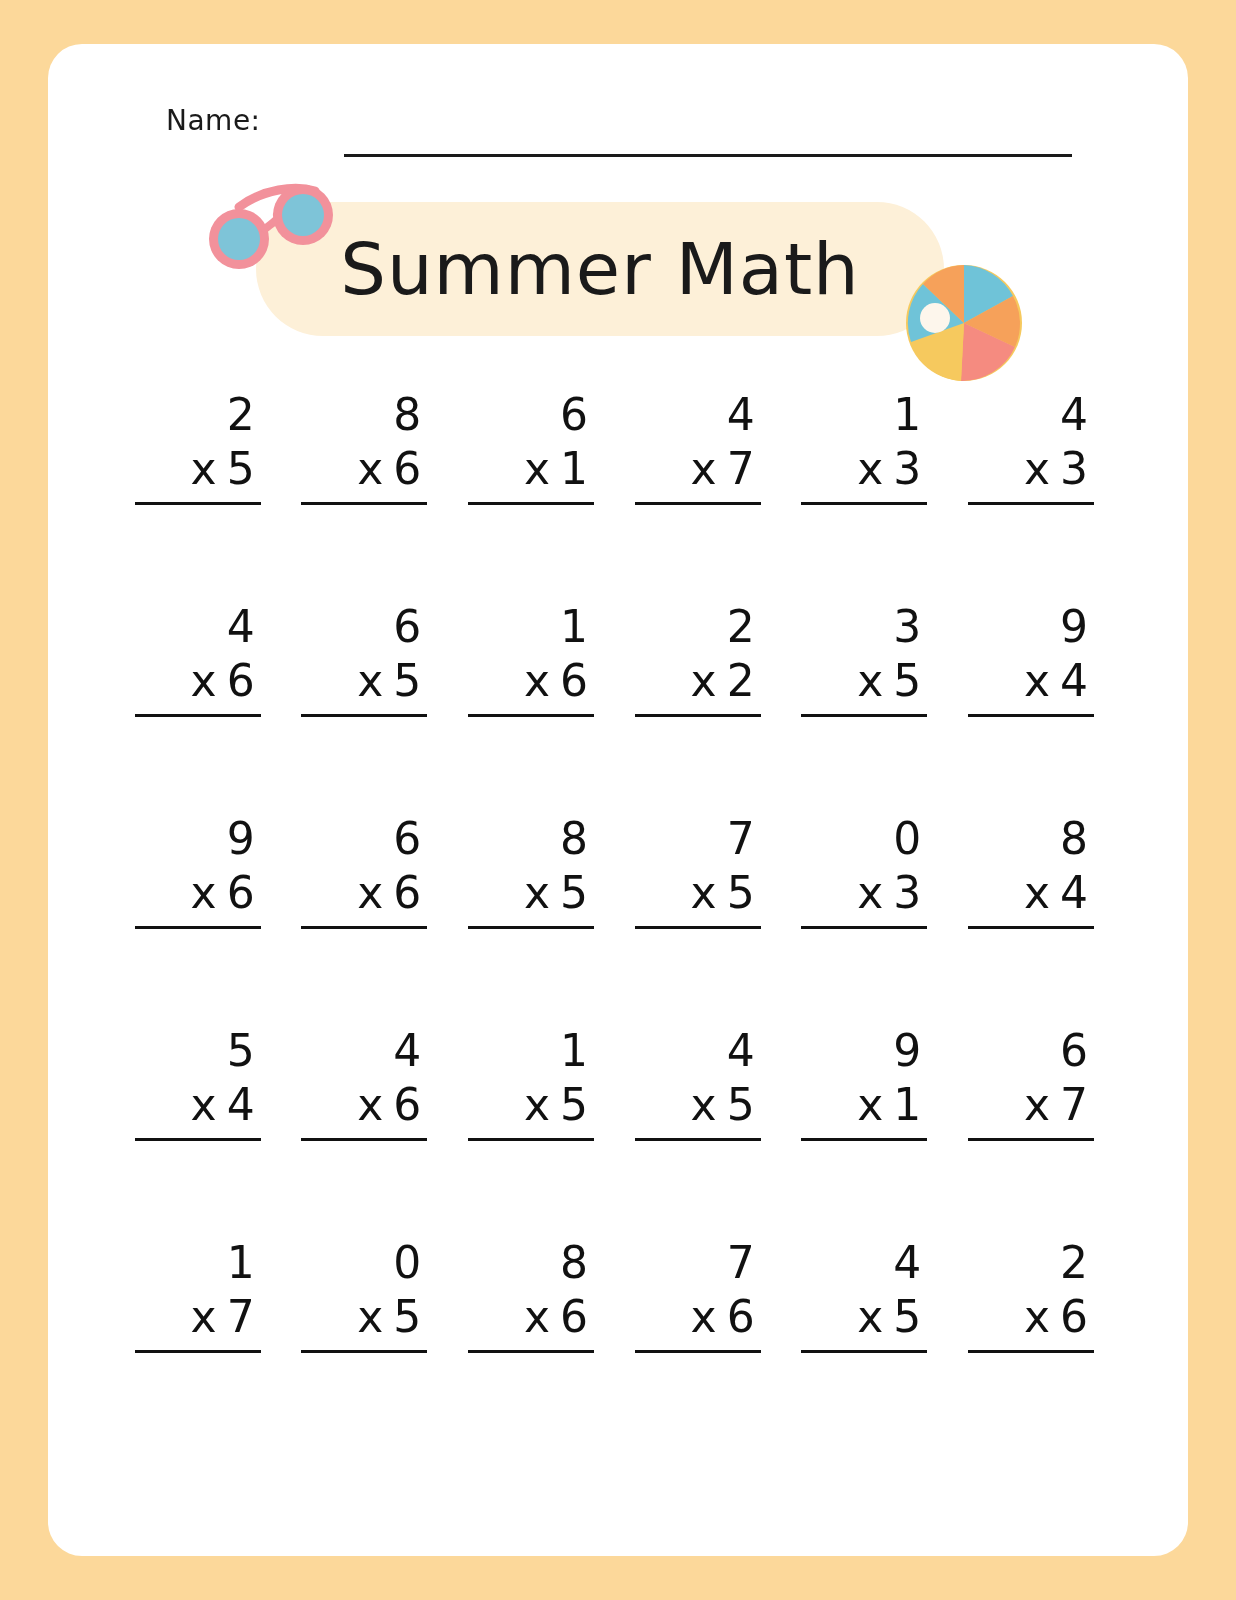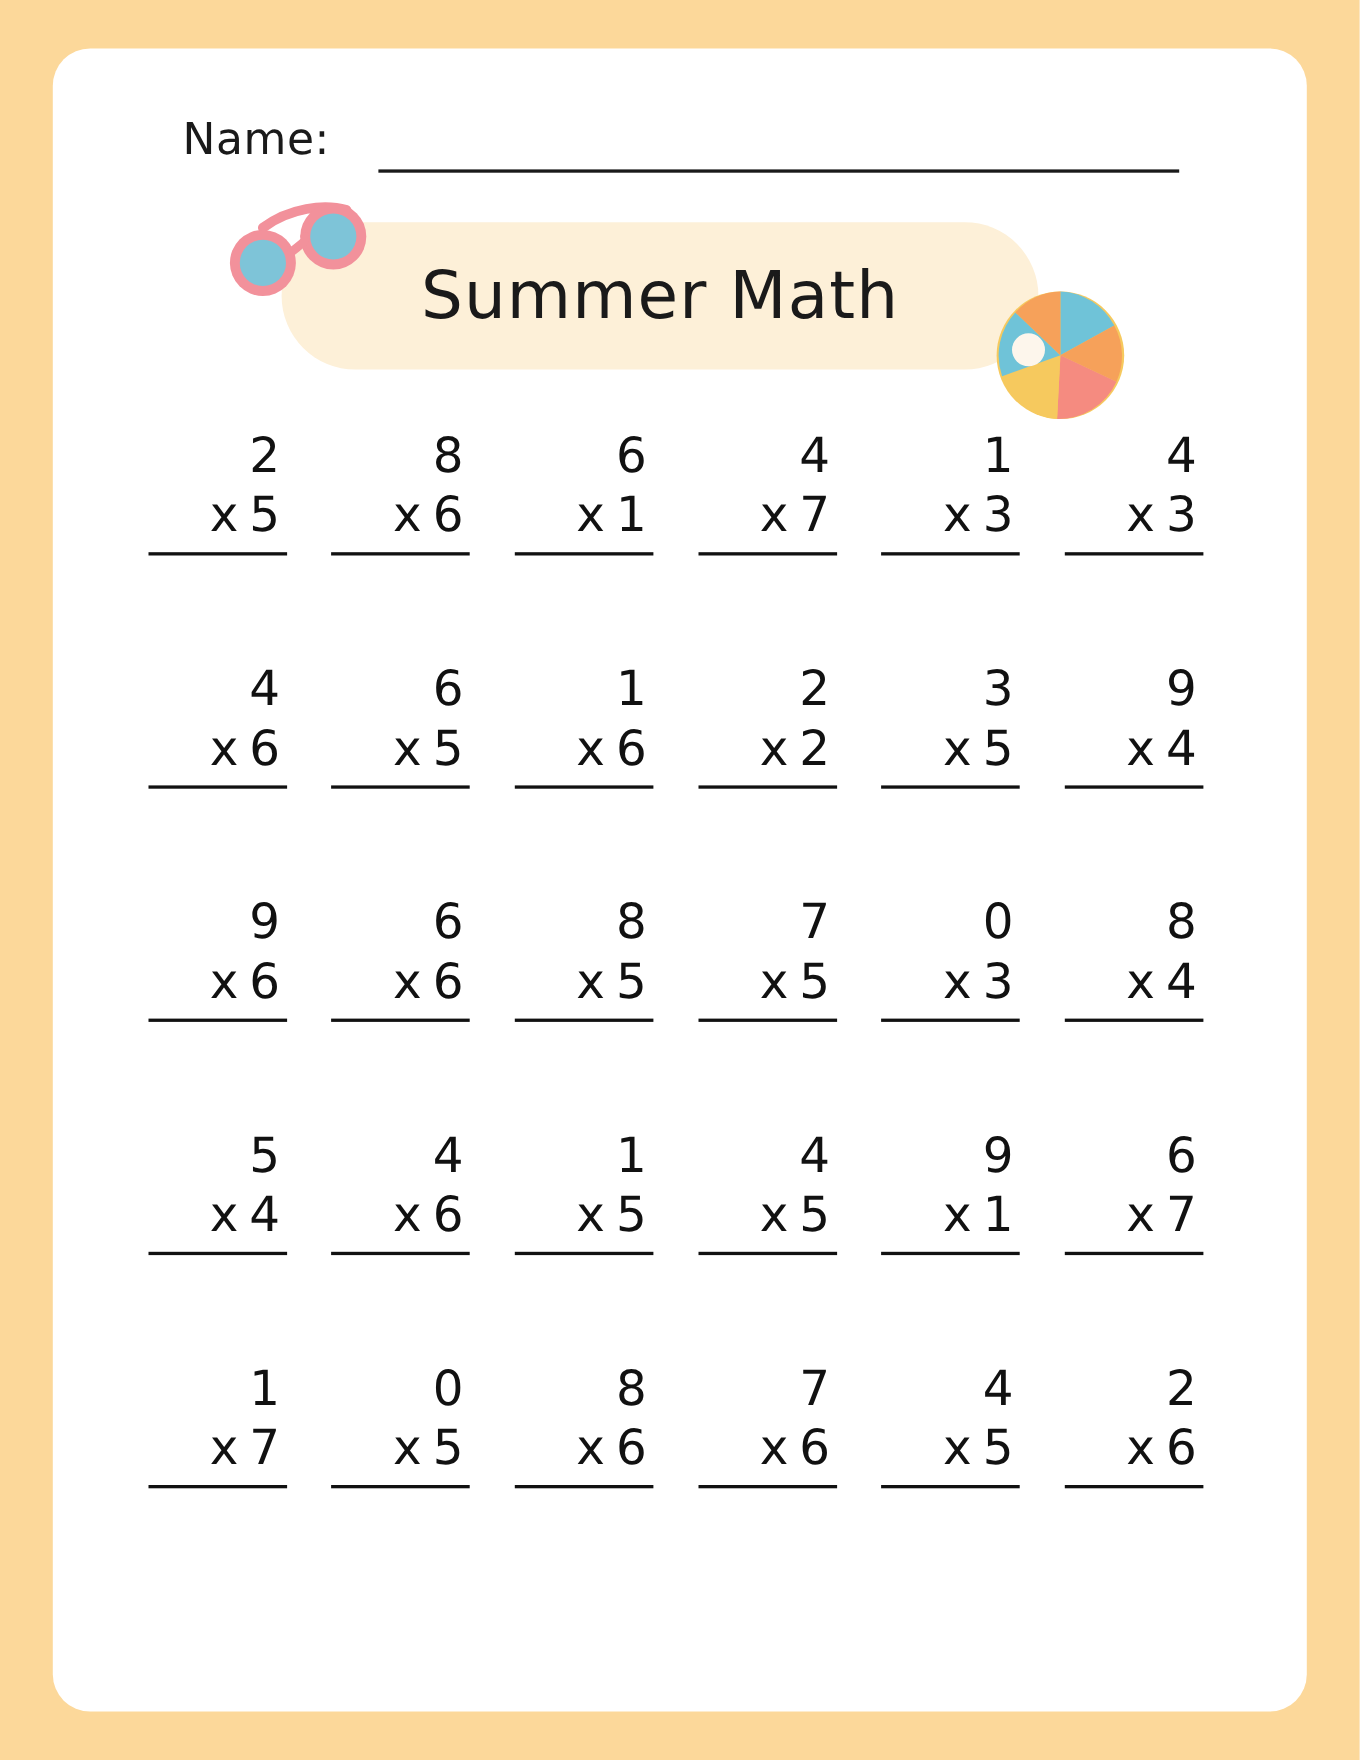--- a/index.html
+++ b/index.html
@@ -28,21 +28,21 @@
     position: absolute;
     left: 118px;
     top: 50px;
     width: 912px;
     height: 70px;
   }
   .name-label {
     position: absolute;
     left: 0;
     top: 10px;
-    font-size: 40px;
+    font-size: 28px;
     color: #1a1a1a;
     font-family: "DejaVu Sans", sans-serif;
     letter-spacing: 0.5px;
   }
   .name-line {
     position: absolute;
     left: 178px;
     bottom: 7px;
     width: 728px;
     height: 3px;
@@ -60,21 +60,21 @@
   }
   .title-text {
     position: absolute;
     left: 208px;
     top: 158px;
     width: 688px;
     height: 134px;
     display: flex;
     align-items: center;
     justify-content: center;
-    font-size: 60px;
+    font-size: 72px;
     color: #1a1a1a;
     font-family: "DejaVu Sans", sans-serif;
     letter-spacing: 1px;
     white-space: nowrap;
   }
   
   .sunglasses {
     position: absolute;
     left: 155px;
     top: 133px;

